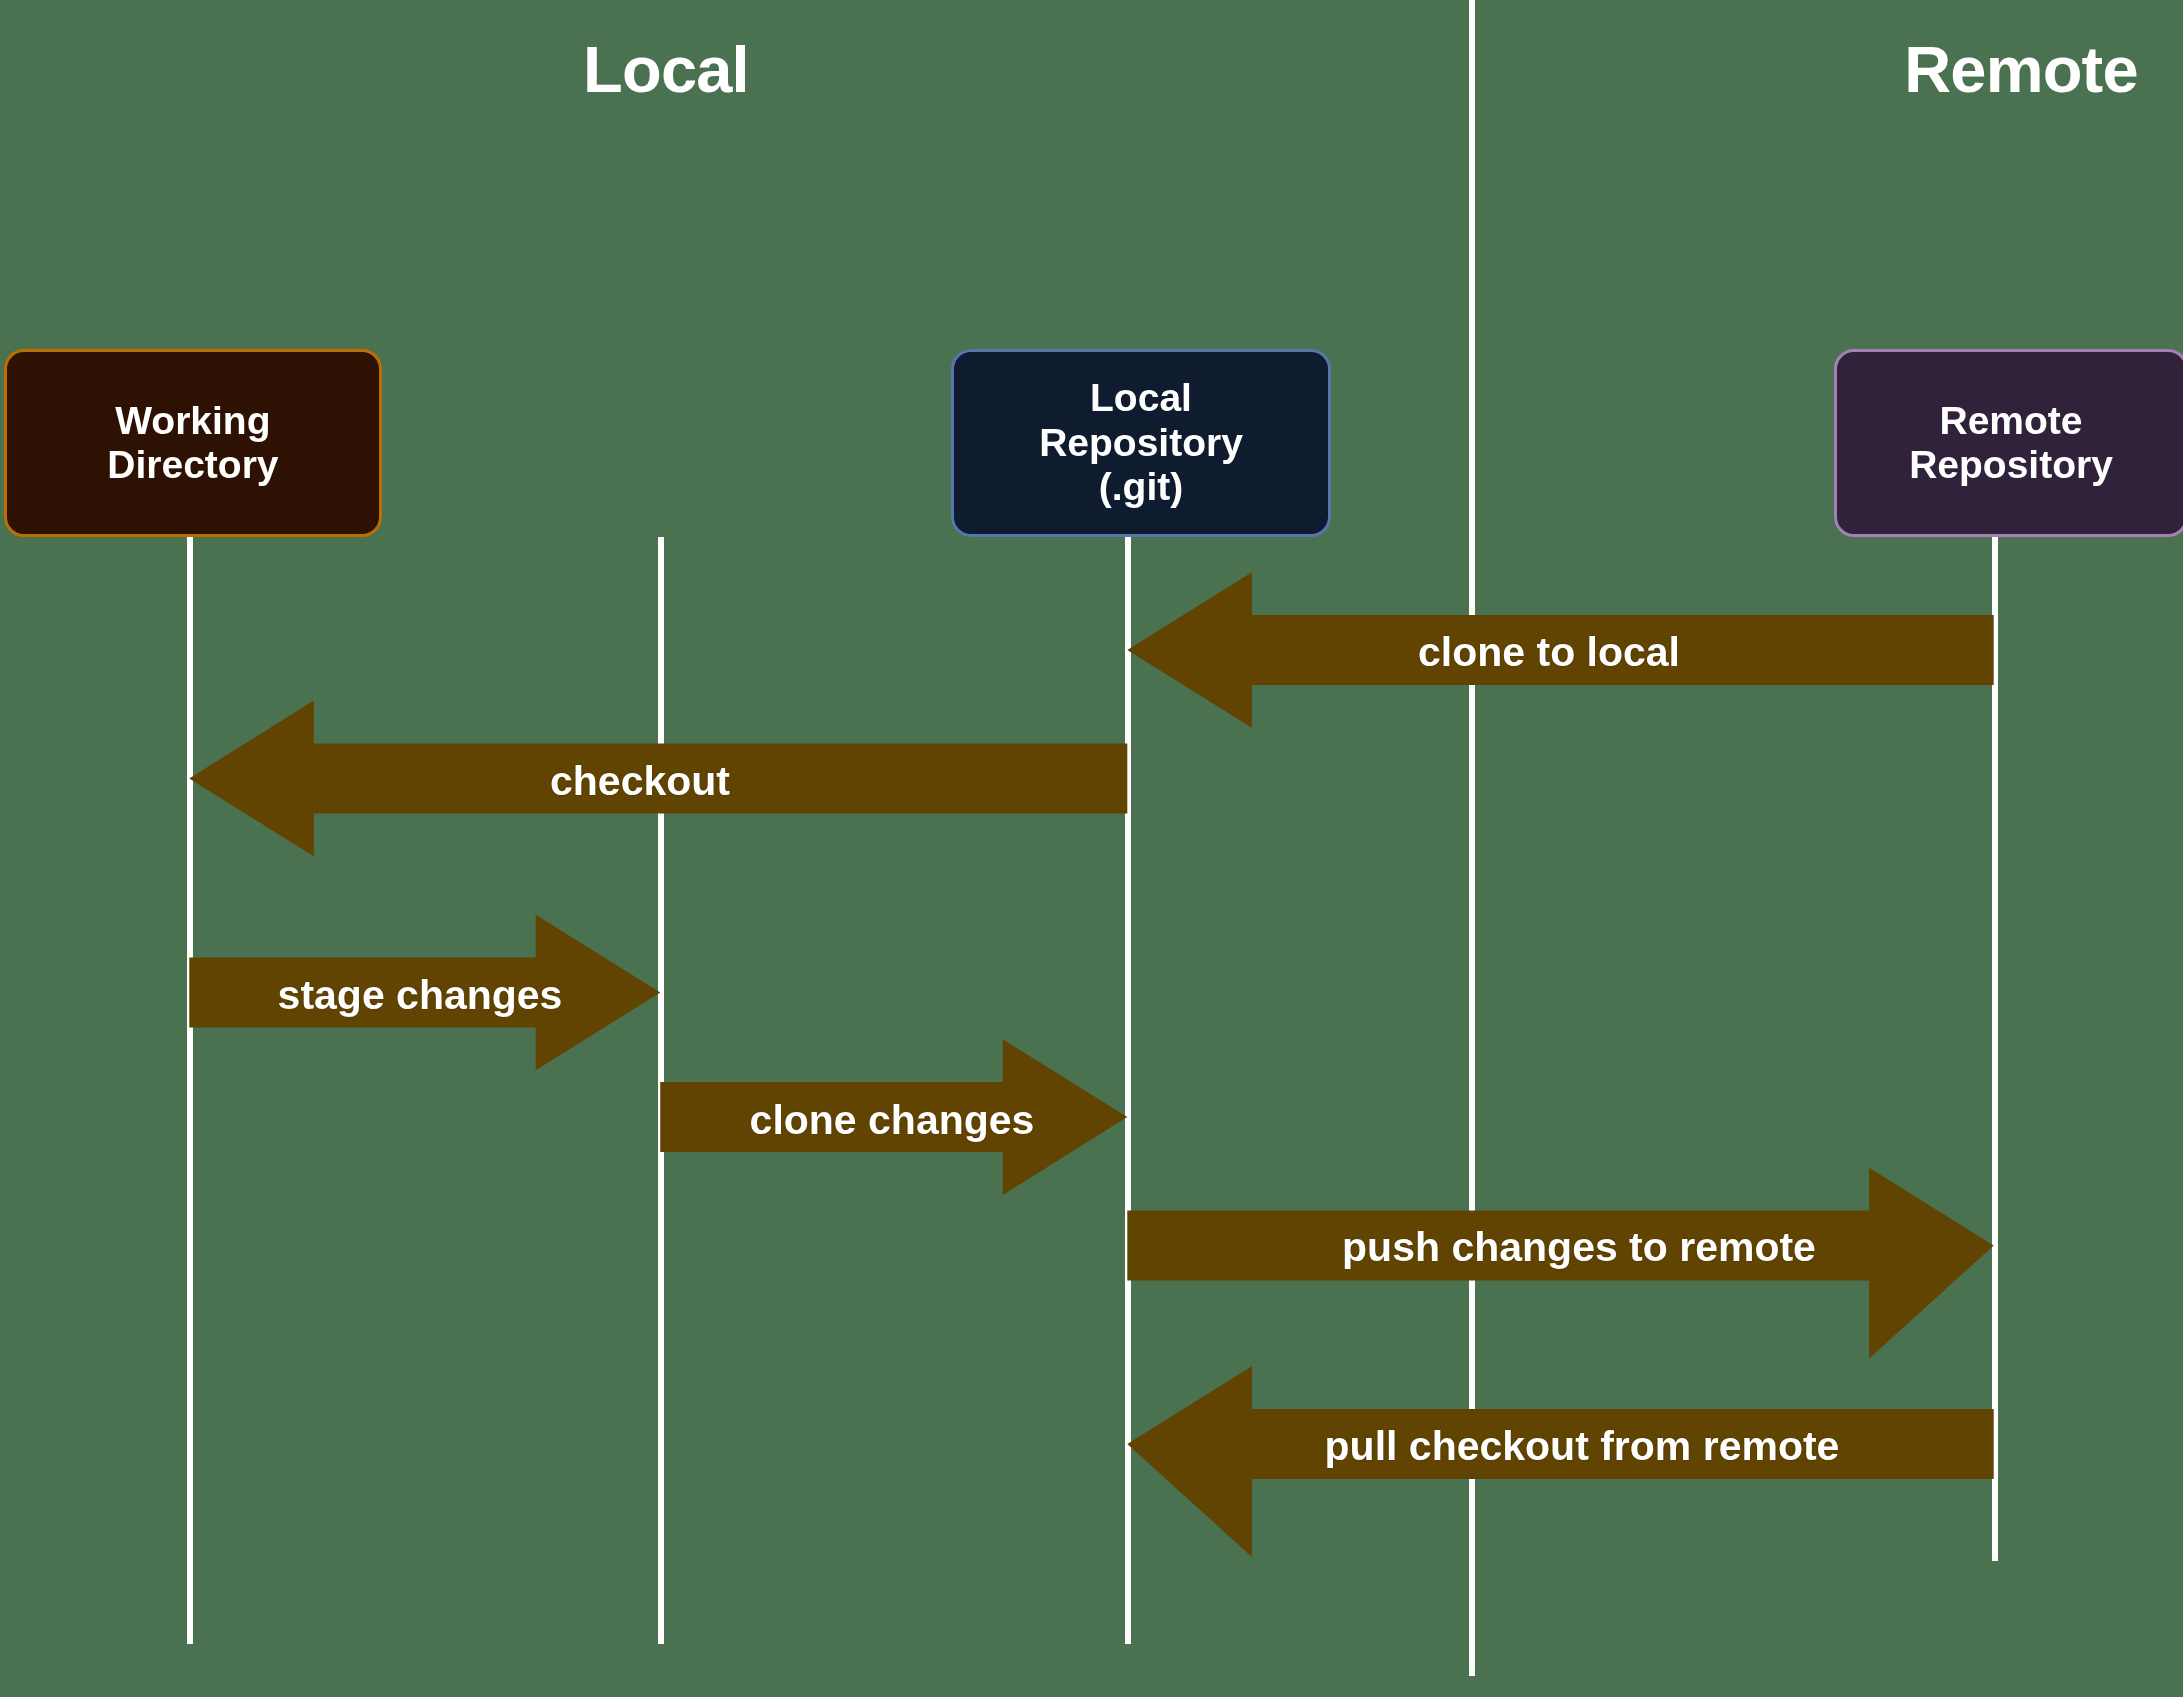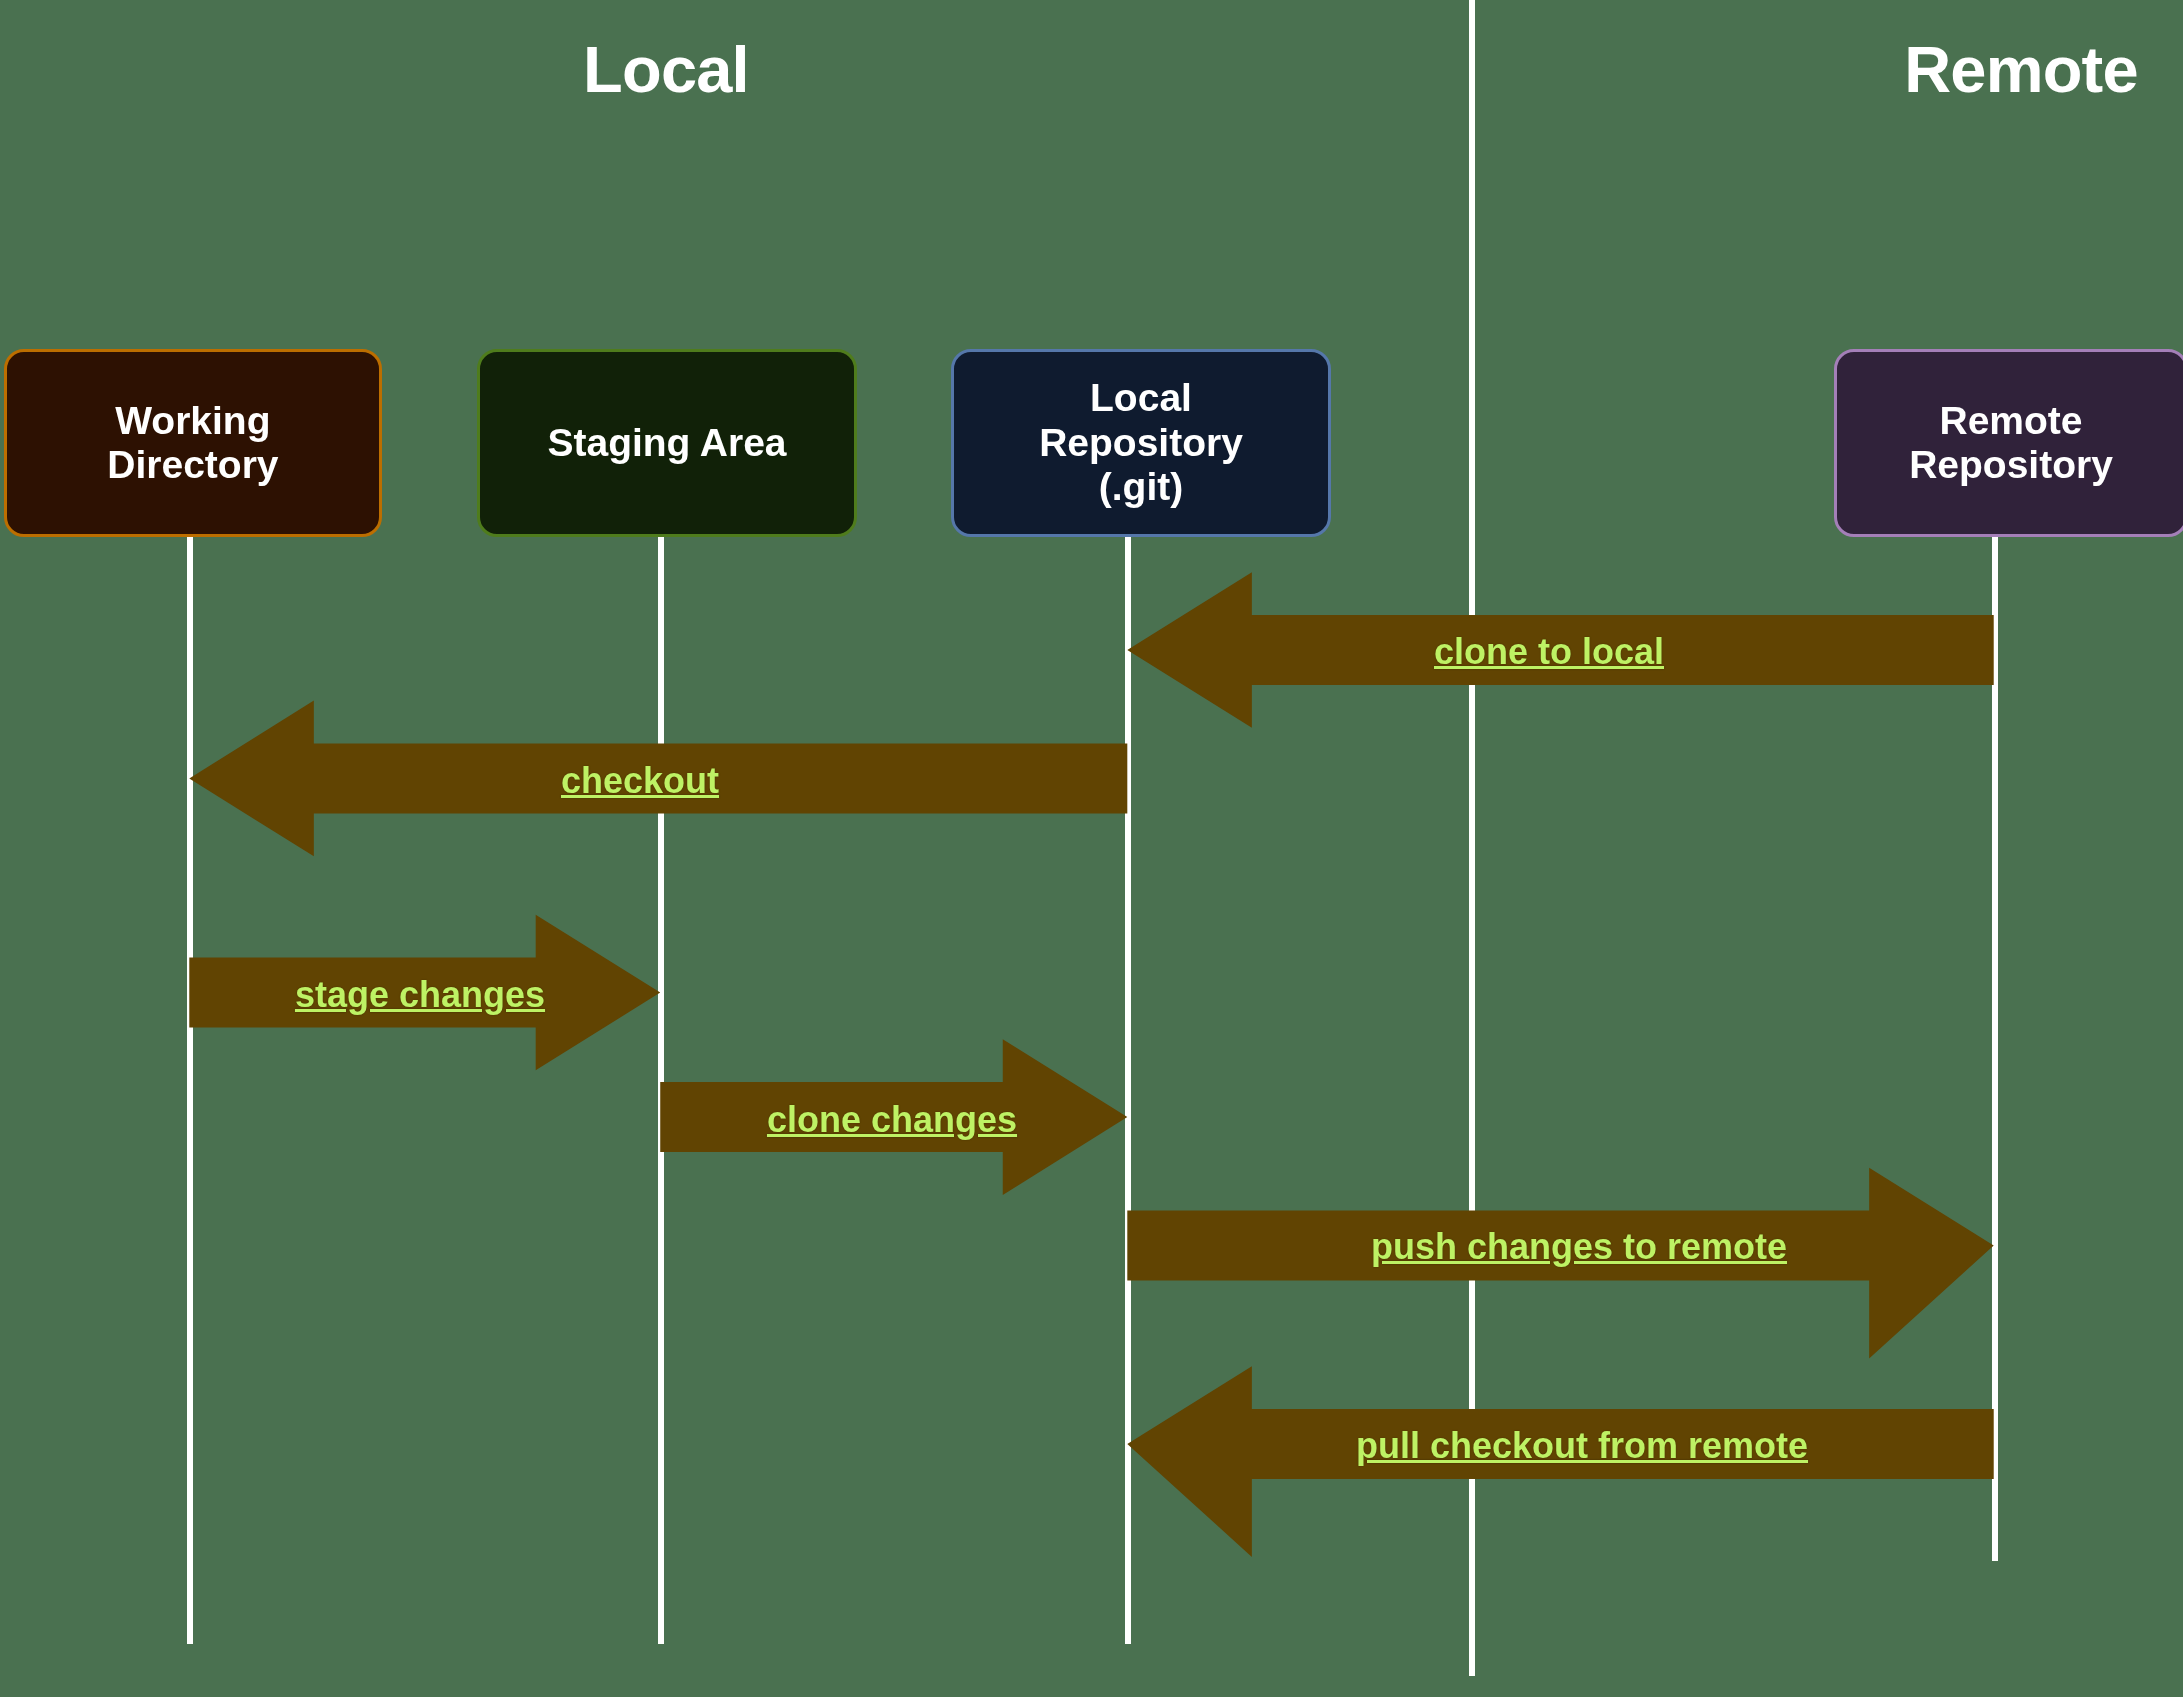--- a/index.html
+++ b/index.html
@@ -40,28 +40,27 @@
     font-weight:bold;
     font-size:39px;
     line-height:1.14;
     padding:4.7px 11px;
   }
 
   .lifeline{position:absolute;width:5.5px;background:#ffffff;}
 
   .arrow-label{
     position:absolute;
-    color:#bef264;
+    color:#ffffff;
     font-weight:bold;
-    font-size:36px;
+    font-size:41px;
     line-height:1;
     white-space:nowrap;
     transform:translate(-50%,-50%);
     text-shadow:0 0 1.6px rgba(0,0,0,.35);
-    text-decoration:underline;
   }
 </style>
 </head>
 <body>
 
 <div id="stage">
 
   <div class="hdr" id="hdr-local">Local</div>
   <div class="hdr" id="hdr-remote">Remote</div>
 
@@ -99,23 +98,20 @@
 
   <div class="arrow-label" style="left:1582px;top:1446px;">pull checkout from remote</div>
 
   <div class="node" id="node-wd" style="left:3.9px;top:349px;width:378px;height:188px;background:#2D1102;border-color:#BC6E00;text-align:center;">
     <span>
       <span>Working</span><br>
       <span>Directory</span>
     </span>
   </div>
 
-  <div class="node" id="node-sa" style="left:477px;top:349px;width:380px;height:188px;background:#112108;border-color:#4F7C1C;">
-    <span>Staging Area</span>
-  </div>
 
   <div class="node" id="node-lr" style="left:951px;top:349px;width:380px;height:188px;background:#0F1B2F;border-color:#5577AA;">
     <span>
       <span>Local</span><br>
       <span>Repository</span><br>
       <span>(.git)</span>
     </span>
   </div>
 
   <div class="node" id="node-rr" style="left:1834px;top:349px;width:354px;height:188px;background:#30223A;border-color:#A47FB8;">

